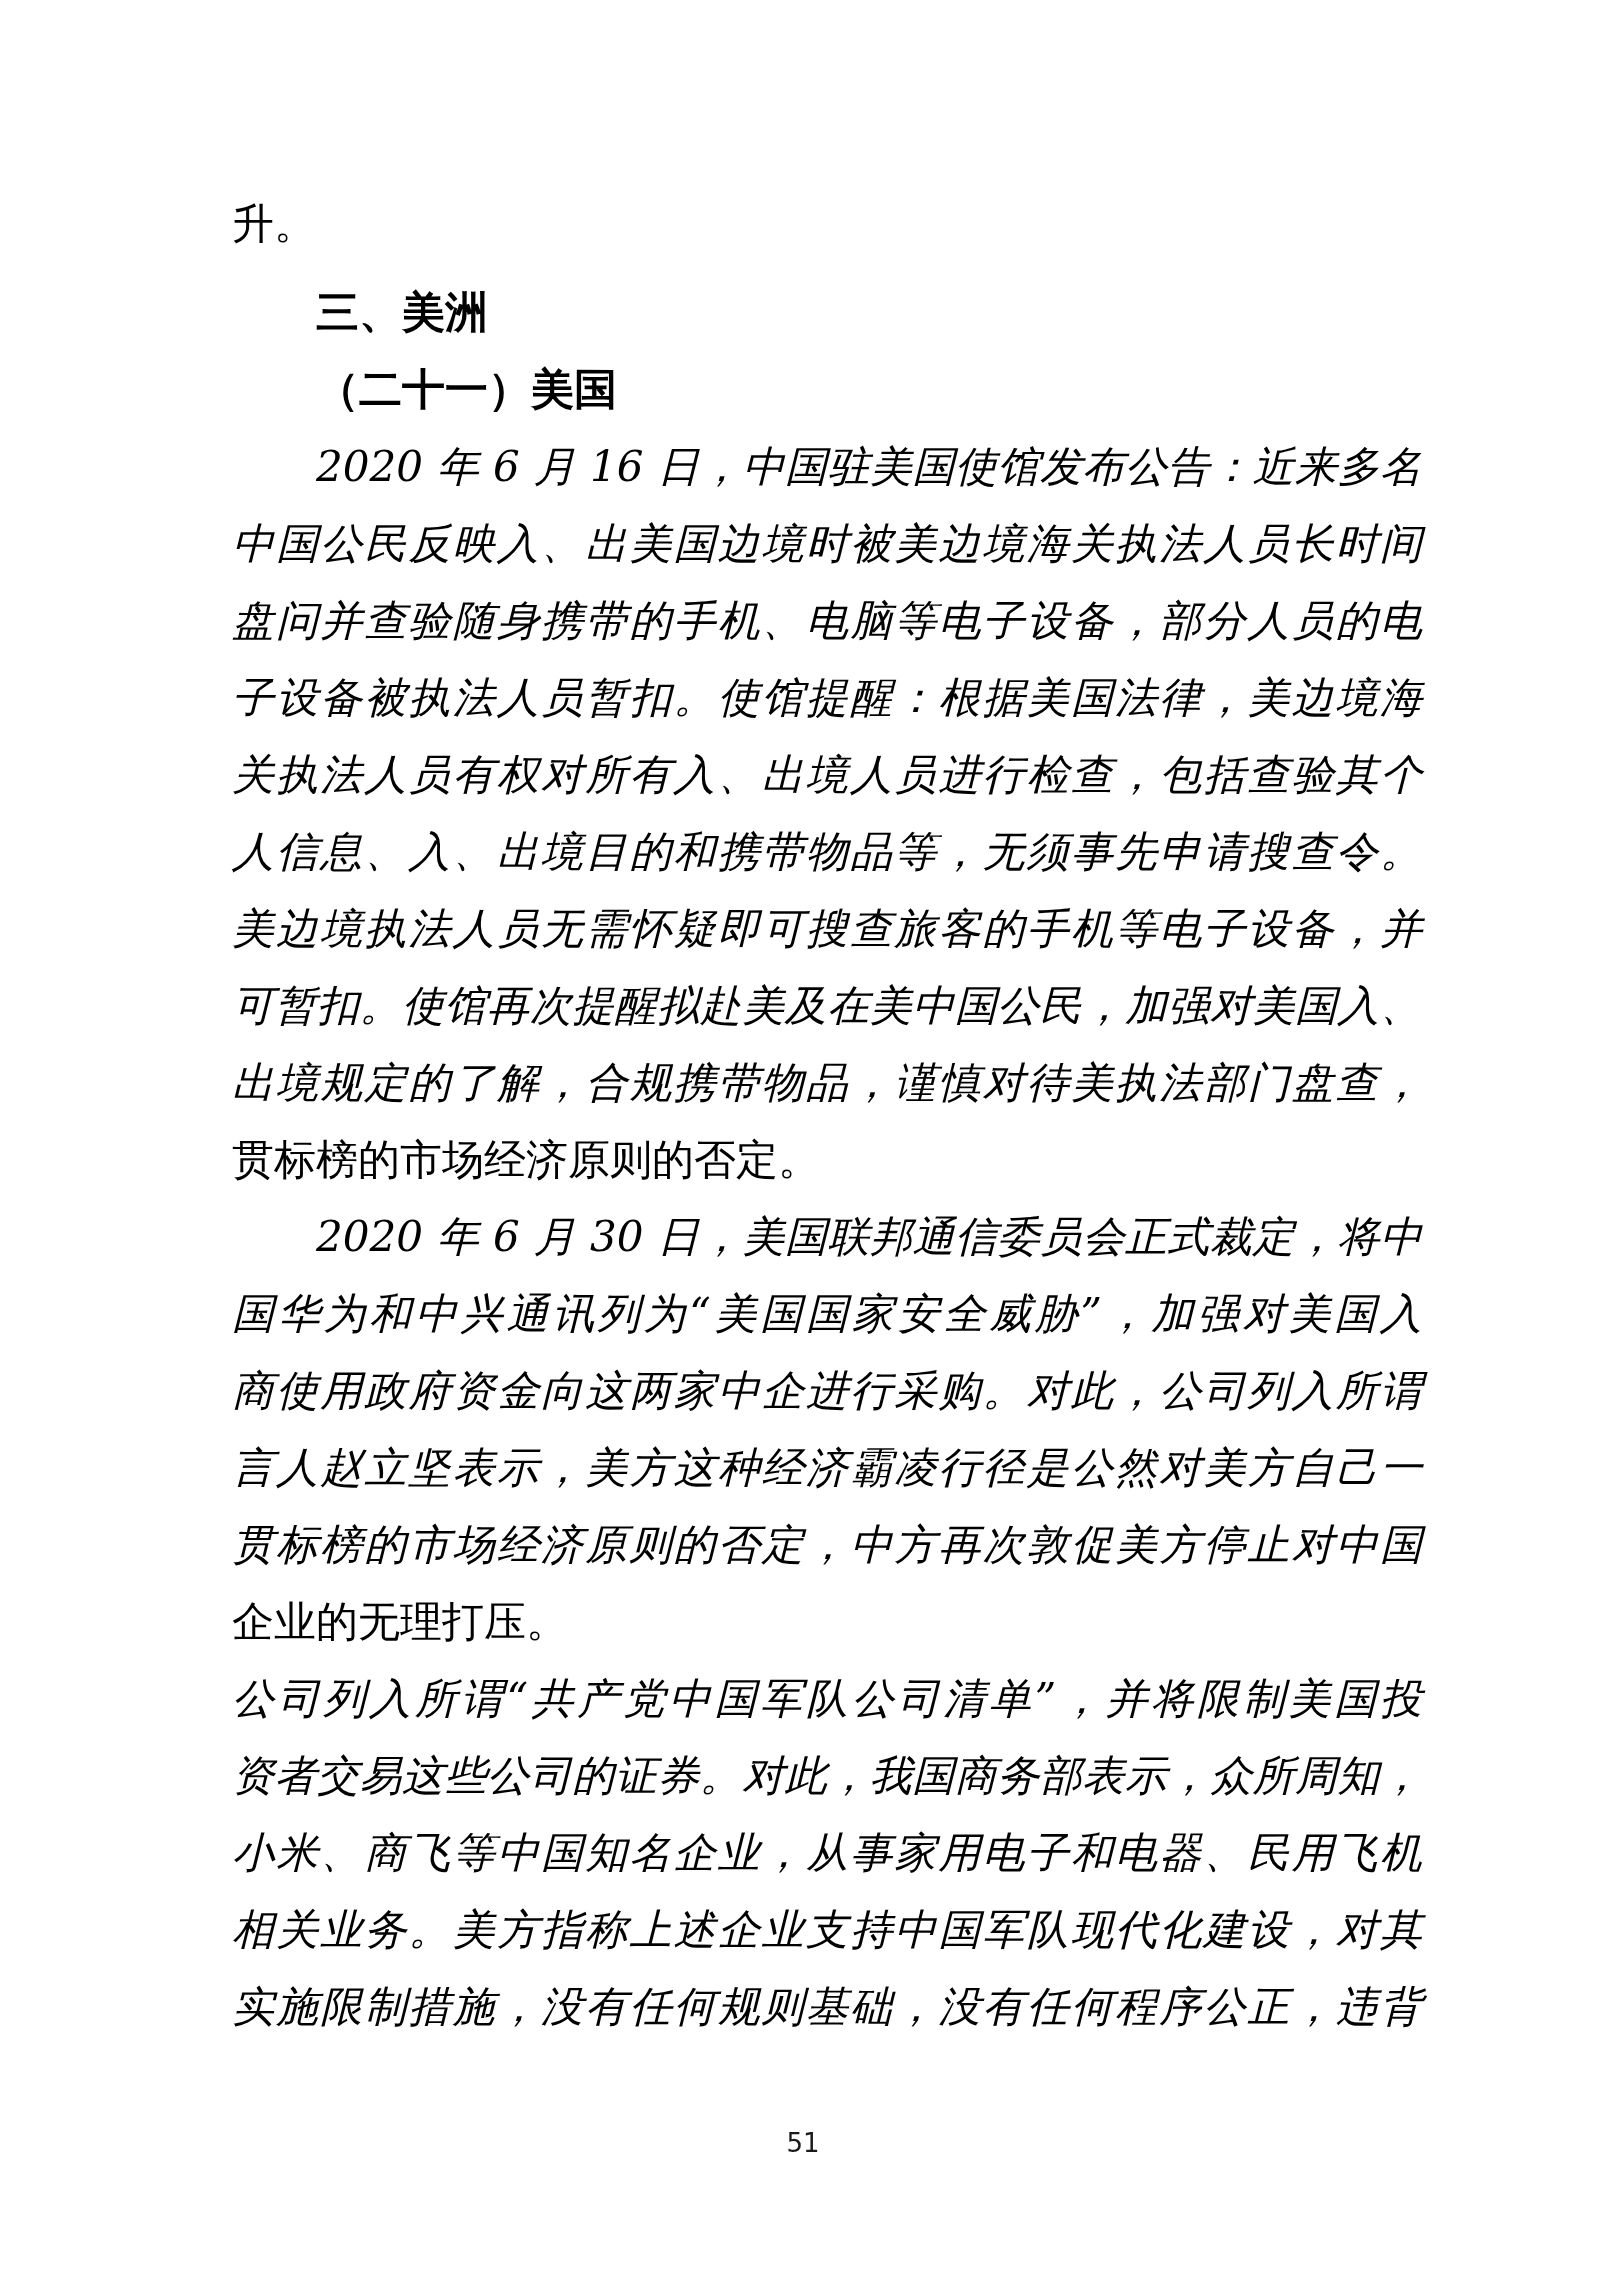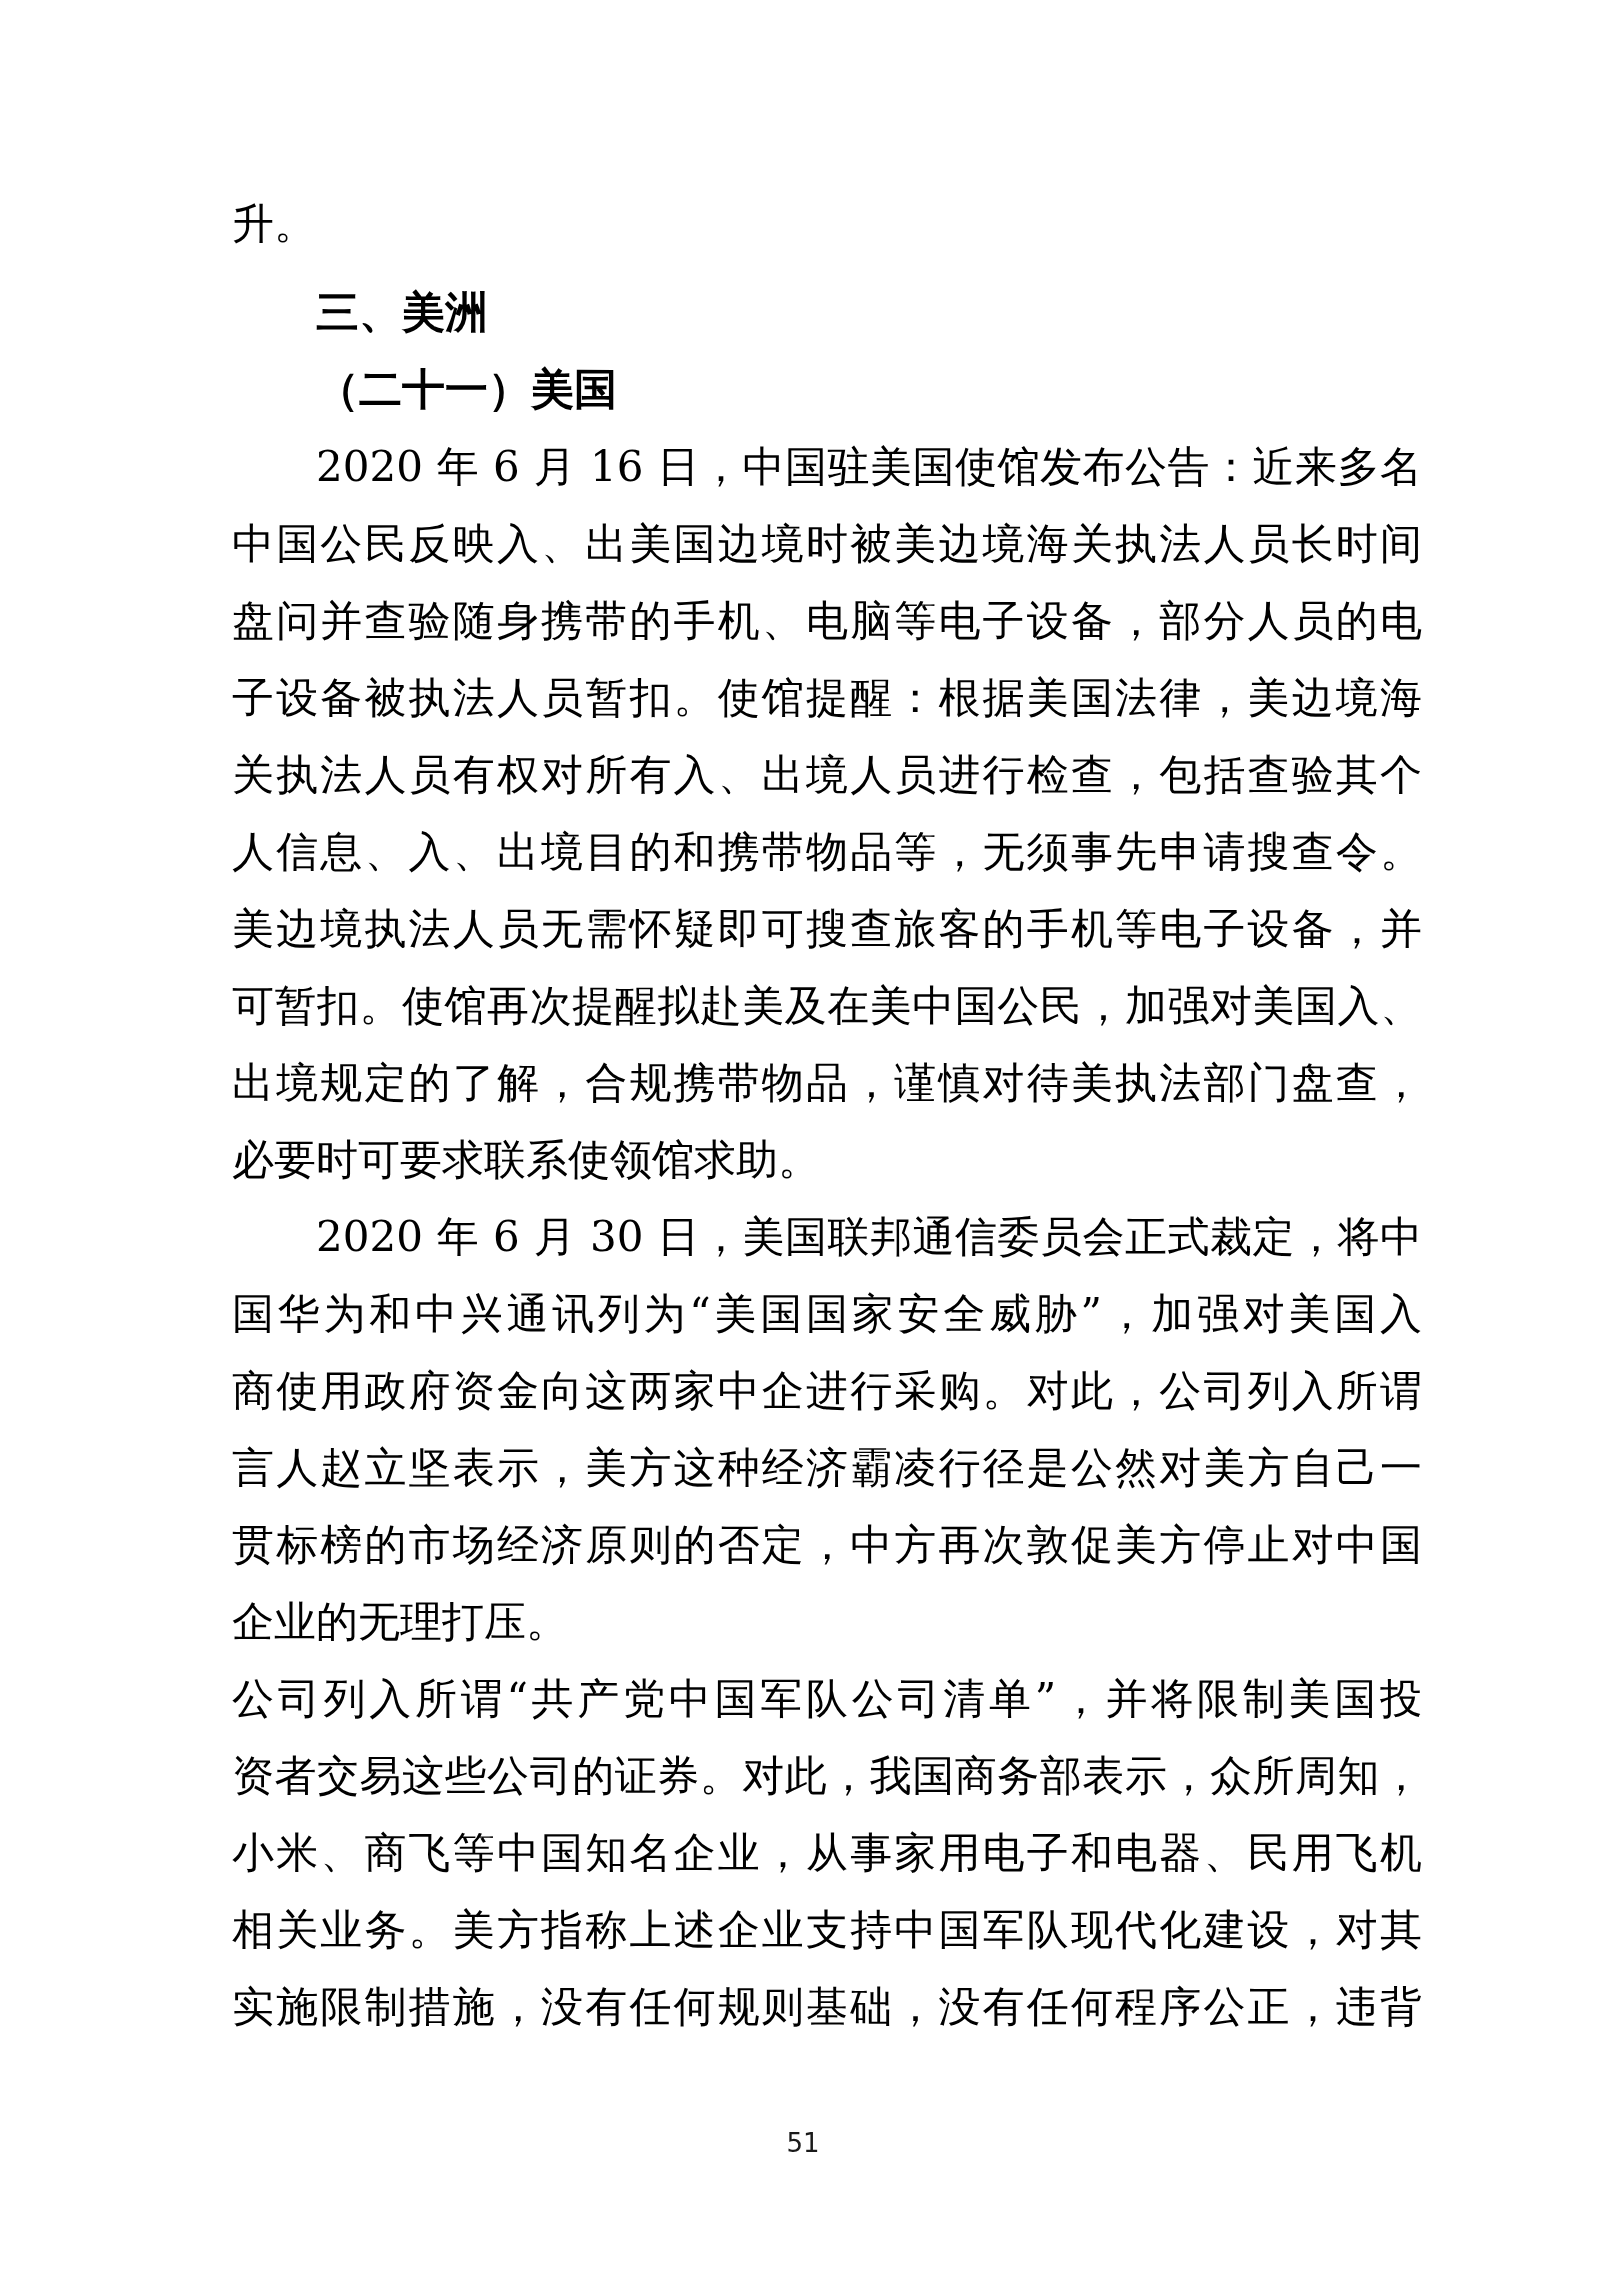--- a/index.html
+++ b/index.html
@@ -24,20 +24,21 @@
   }
   .line {
     font-size: 42px;
     line-height: 77px;
     text-align: justify;
     text-justify: inter-character;
   }
   .fill {
     
     text-align-last: justify;
+    font-style: italic;
   }
   .indent {
     text-indent: 84px; 
   }
   .heading {
     font-weight: bold;
     text-indent: 84px;
     font-size: 43px;
     font-family: Liberation Sans, sans-serif;
   }
@@ -70,21 +71,21 @@
 
     <div class="line fill indent">2020 年 6 月 16 日，中国驻美国使馆发布公告：近来多名</div>
     <div class="line fill">中国公民反映入、出美国边境时被美边境海关执法人员长时间</div>
     <div class="line fill">盘问并查验随身携带的手机、电脑等电子设备，部分人员的电</div>
     <div class="line fill">子设备被执法人员暂扣。使馆提醒：根据美国法律，美边境海</div>
     <div class="line fill">关执法人员有权对所有入、出境人员进行检查，包括查验其个</div>
     <div class="line fill">人信息、入、出境目的和携带物品等，无须事先申请搜查令。</div>
     <div class="line fill">美边境执法人员无需怀疑即可搜查旅客的手机等电子设备，并</div>
     <div class="line fill">可暂扣。使馆再次提醒拟赴美及在美中国公民，加强对美国入、</div>
     <div class="line fill">出境规定的了解，合规携带物品，谨慎对待美执法部门盘查，</div>
-    <div class="line">必要时可要求联系使领馆求助。</div>
+    <div class="line">贯标榜的市场经济原则的否定。</div>
 
     <div class="line fill indent">2020 年 6 月 30 日，美国联邦通信委员会正式裁定，将中</div>
     <div class="line fill">国华为和中兴通讯列为“美国国家安全威胁”，加强对美国入</div>
     <div class="line fill">商使用政府资金向这两家中企进行采购。对此，公司列入所谓</div>
     <div class="line fill">言人赵立坚表示，美方这种经济霸凌行径是公然对美方自己一</div>
     <div class="line fill">贯标榜的市场经济原则的否定，中方再次敦促美方停止对中国</div>
     <div class="line">企业的无理打压。</div>
 
     <div class="line fill">公司列入所谓“共产党中国军队公司清单”，并将限制美国投</div>
     <div class="line fill">资者交易这些公司的证券。对此，我国商务部表示，众所周知，</div>

